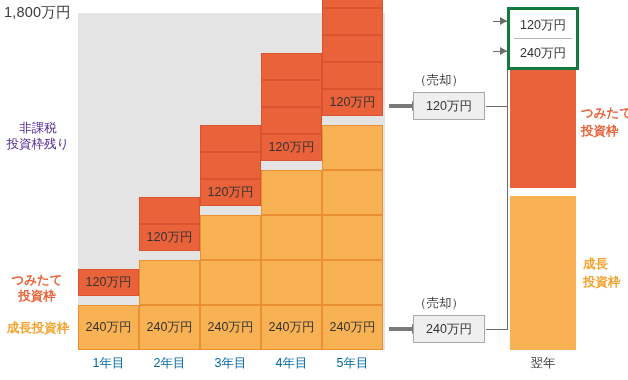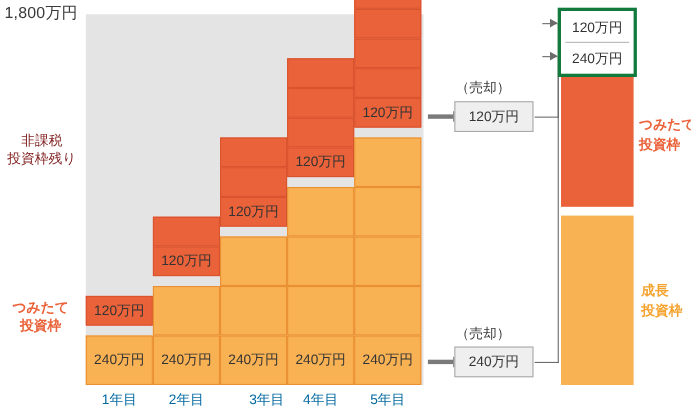--- a/index.html
+++ b/index.html
@@ -14,21 +14,21 @@
   .lbl { position:absolute; white-space:pre; line-height:1.28; }
 
   
   #cap-label {
     left:4px; top:3px; font-size:14.5px; color:#3a3a3a; letter-spacing:.2px;
   }
 
   
   #rest-label {
     left:2px; top:120px; width:72px; text-align:center;
-    font-size:12.5px; color:#7f1d1d;
+    font-size:12.5px; color:#4c1d95;
   }
   #tsumitate-left {
     left:0px; top:272px; width:74px; text-align:center;
     font-size:12.5px; color:#ea6239; font-weight:bold;
   }
   #seicho-left {
     left:0px; top:320px; width:76px; text-align:center;
     font-size:12.5px; color:#f5a32e; font-weight:bold;
   }
 
@@ -135,20 +135,21 @@
 <div id="stage">
 
   <div class="lbl" id="cap-label">1,800万円</div>
 
   <div id="gray-area"></div>
 
   <div class="lbl" id="rest-label">非課税
 投資枠残り</div>
   <div class="lbl" id="tsumitate-left">つみたて
 投資枠</div>
+  <div class="lbl" id="seicho-left">成長投資枠</div>
 
   <div id="plot">
       <div class="col" style="left: 0px; height: 337px;">
         <div class="cell amber" style="height: 45px; top: 292px;">240万円</div>
         <div class="cell red" style="height: 27px; top: 256px;">120万円</div>
       </div>
       <div class="col" style="left: 61px; height: 337px;">
         <div class="cell amber" style="height: 45px; top: 292px;">240万円</div>
         <div class="cell amber" style="height: 45px; top: 247px;"></div>
         <div class="cell red" style="height: 27px; top: 211px;">120万円</div>
@@ -182,21 +183,21 @@
         <div class="cell red" style="height: 27px; top: 49px;"></div>
         <div class="cell red" style="height: 27px; top: 22px;"></div>
         <div class="cell red" style="height: 27px; top: -5px;"></div>
         <div class="cell red" style="height: 27px; top: -32px;"></div>
       </div>
     </div>
 
   <div id="ticks">
       <div class="tick" style="left: 78px;">1年目</div>
       <div class="tick" style="left: 139px;">2年目</div>
-      <div class="tick" style="left: 212px;">3年目</div>
+      <div class="tick" style="left: 200px;">3年目</div>
       <div class="tick" style="left: 261px;">4年目</div>
       <div class="tick" style="left: 322px;">5年目</div>
     </div>
 
   <div class="arrow" style="left:389px; top:101px; width:32px;">
     <div class="shaft"></div>
       <div class="head"></div>
   </div>
   <div class="arrow" style="left:389px; top:324px; width:32px;">
     <div class="shaft"></div>
@@ -220,19 +221,20 @@
   <div class="tip" style="left:500px; top:47px;"></div>
 
   <div id="green-box">
     <div class="green-cell" style="top:1px;">120万円</div>
     <div id="green-div"></div>
     <div class="green-cell" style="top:29px;">240万円</div>
   </div>
 
   <div id="ny-red"></div>
   <div id="ny-amber"></div>
+  <div id="ny-tick">翌年</div>
 
   <div class="lbl" id="tsumitate-right">つみたて
 投資枠</div>
   <div class="lbl" id="seicho-right">成長
 投資枠</div>
 
 </div>
 
 </body></html>

